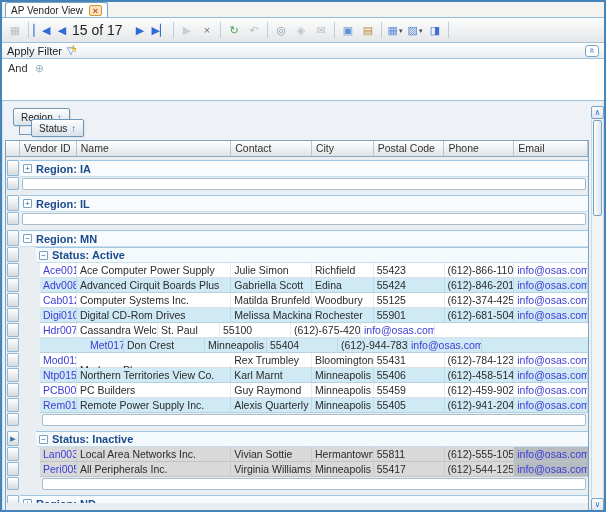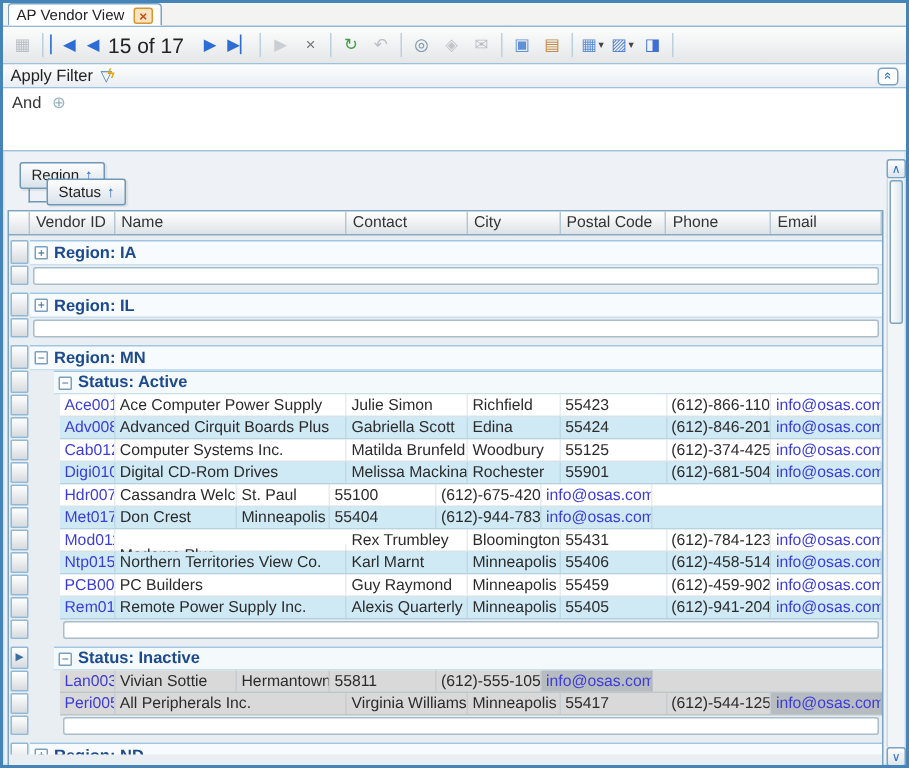--- a/index.html
+++ b/index.html
@@ -294,21 +294,21 @@
                 <div class="cell c2" style="width: 81px;">Cassandra Welch</div>
                 <div class="cell c3" style="width: 62px;">St. Paul</div>
                 <div class="cell c4" style="width: 71px;">55100</div>
                 <div class="cell c5" style="width: 70px;">(612)-675-4208</div>
                 <div class="cell c6" style="width: 74px;">info@osas.com</div>
               </div>
             </div>
             <div class="grid-row row-data stripe">
               <div class="gutter-cell"></div>
               <div class="row-content data-cells">
-                <div class="cell c0" style="width: 37px;">Met017</div>
+                <div class="cell c0" style="width: 37px; margin-left: 47px;">Met017</div>
                 <div class="cell c2" style="width: 81px;">Don Crest</div>
                 <div class="cell c3" style="width: 62px;">Minneapolis</div>
                 <div class="cell c4" style="width: 71px;">55404</div>
                 <div class="cell c5" style="width: 70px;">(612)-944-7839</div>
                 <div class="cell c6" style="width: 74px;">info@osas.com</div>
               </div>
             </div>
             <div class="grid-row row-data">
               <div class="gutter-cell"></div>
               <div class="row-content data-cells">
@@ -369,20 +369,21 @@
               </div>
               <div class="row-content">
                 <span class="expand-box">−</span>
                 <span class="group-label">Status: Inactive</span>
               </div>
             </div>
             <div class="grid-row row-data inactive">
               <div class="gutter-cell"></div>
               <div class="row-content data-cells">
                 <div class="cell c0" style="width: 37px;">Lan003</div>
+                <div class="cell c1" style="width: 155px;">Local Area Networks Inc.</div>
                 <div class="cell c2" style="width: 81px;">Vivian Sottie</div>
                 <div class="cell c3" style="width: 62px;">Hermantown</div>
                 <div class="cell c4" style="width: 71px;">55811</div>
                 <div class="cell c5" style="width: 70px;">(612)-555-1058</div>
                 <div class="cell c6" style="width: 74px;">info@osas.com</div>
               </div>
             </div>
             <div class="grid-row row-data inactive">
               <div class="gutter-cell"></div>
               <div class="row-content data-cells">

